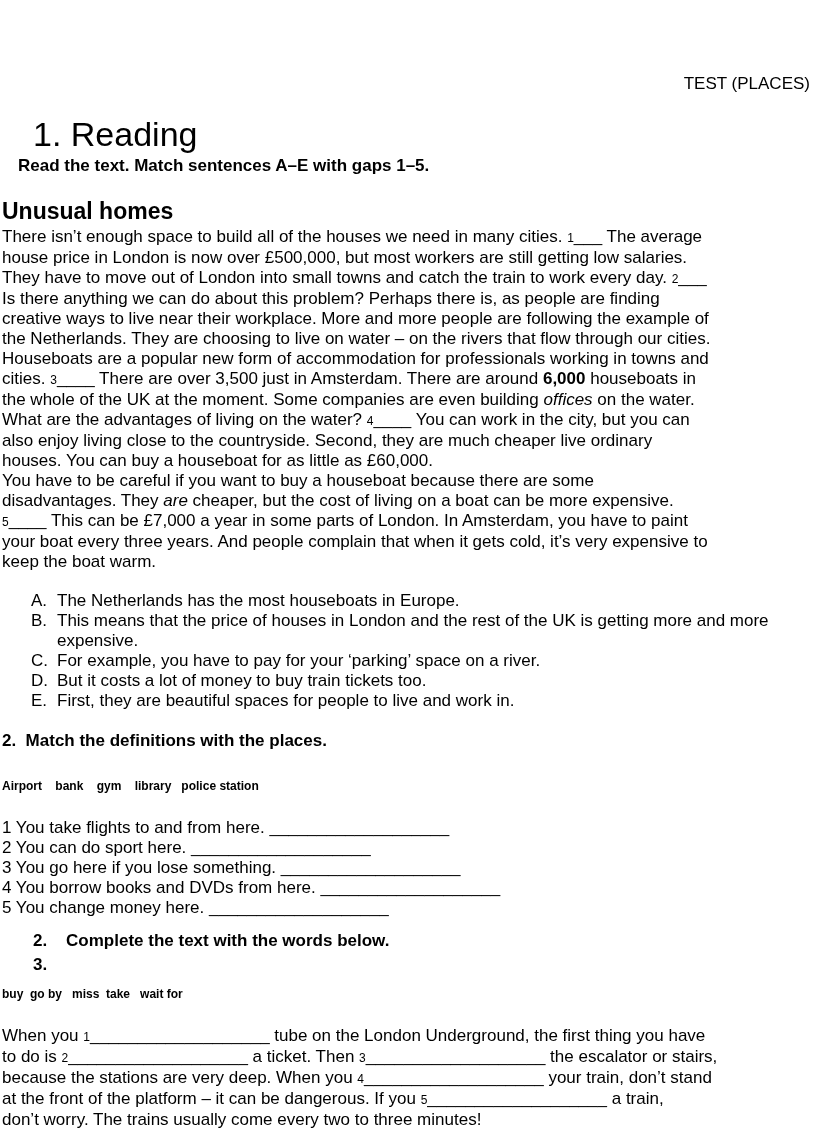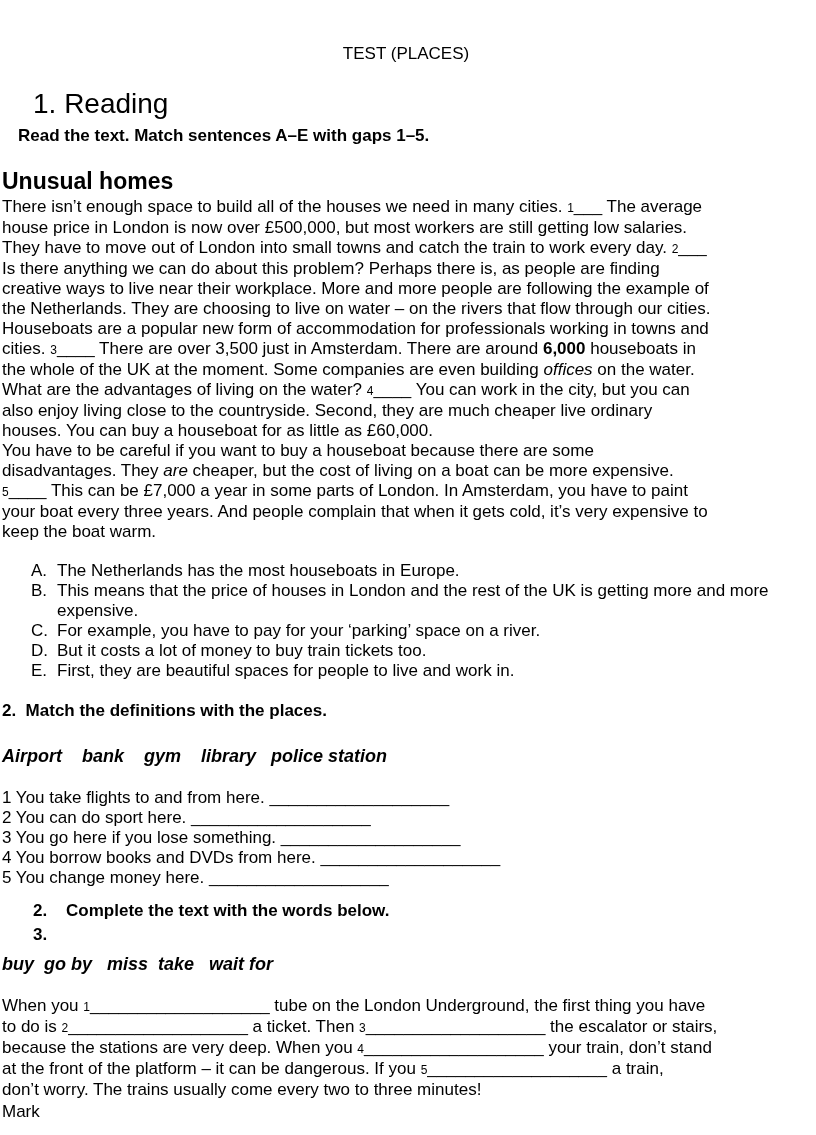--- a/index.html
+++ b/index.html
@@ -8,36 +8,36 @@
     width: 816px;
     height: 1135px;
     background: #ffffff;
     color: #000000;
     font-family: "Liberation Sans", sans-serif;
     font-size: 17px;
     line-height: 20px;
     padding: 44px 6px 0 2px;
     overflow: hidden;
   }
-  .doc-title { text-align: center; }
-  .reading-heading { font-size: 28px; line-height: 32px; margin: 24px 0 0 31px; }
+  .doc-title { text-align: right; margin-top: 30px; }
+  .reading-heading { font-size: 34px; line-height: 32px; margin: 24px 0 0 31px; }
   .instruction { font-weight: bold; margin: 6px 0 0 16px; }
   .text-title { font-size: 23px; line-height: 22px; font-weight: bold; margin-top: 24px; }
   .reading-text { margin-top: 5px; }
   .doc-line { white-space: pre-wrap; }
   .gap-num { font-size: 12px; }
   .it { font-style: italic; }
   .bd { font-weight: bold; }
   .options { margin-top: 19px; padding-left: 29px; }
   .option-row { display: flex; }
   .option-label { flex: 0 0 26px; }
   .option-text { flex: 1; }
   .section-heading { font-weight: bold; white-space: pre-wrap; }
   .matching-heading { margin-top: 20px; }
-  .word-bank { font-weight: bold; font-size: 18px; line-height: 22px; white-space: pre-wrap; font-style: italic; }
+  .word-bank { font-weight: bold; font-size: 12px; line-height: 22px; white-space: pre-wrap; }
   .word-bank-places { margin-top: 24px; }
   .items { margin-top: 21px; }
   .item-line { white-space: pre-wrap; }
   .completion-heading { margin-top: 13px; margin-left: 31px; }
   .completion-number { font-weight: bold; margin: 4px 0 0 31px; }
   .word-bank-verbs { margin-top: 8px; }
   .completion-text { margin-top: 21px; }
   .mark { font-weight: normal; margin-top: 2px; }
 </style>
 </head>

